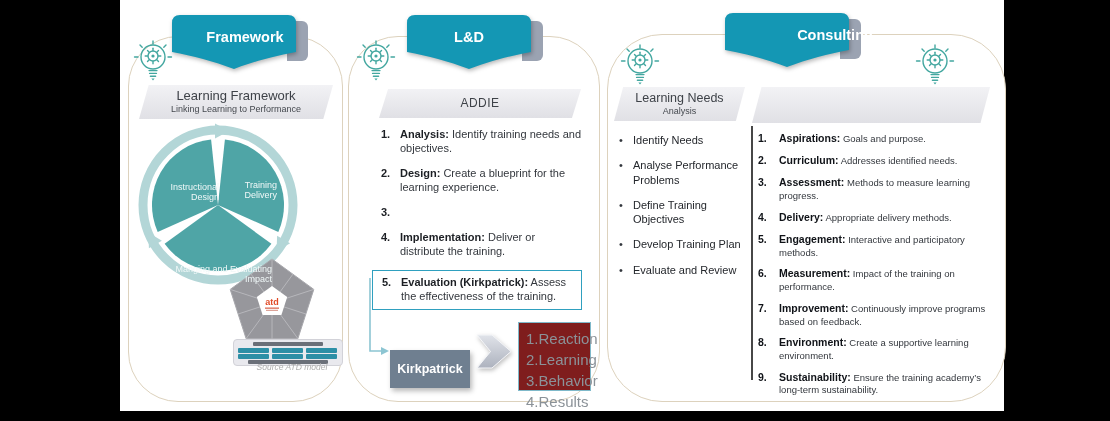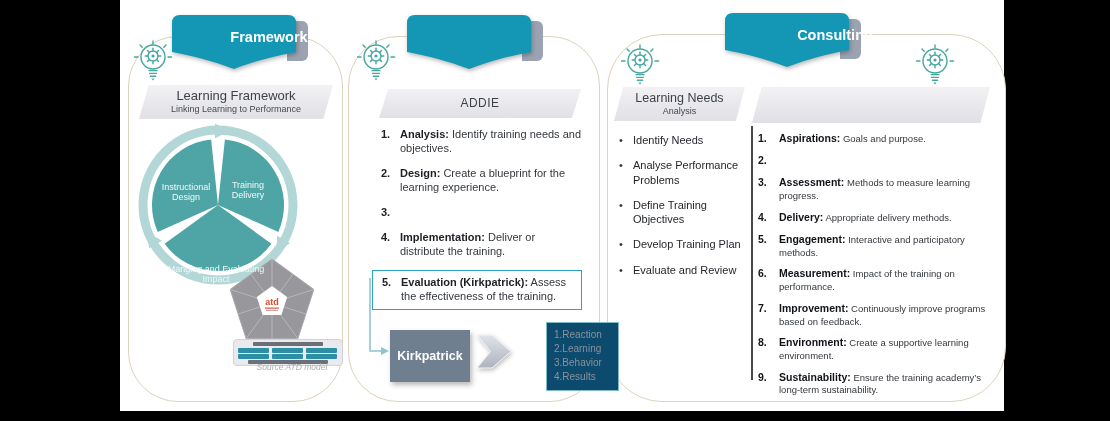--- a/index.html
+++ b/index.html
@@ -10,68 +10,69 @@
   .banner-svg{position:absolute;z-index:3;filter:drop-shadow(1px 2px 2px rgba(0,0,0,.28));}
   .banner-fold{position:absolute;z-index:2;background:#9ba3b2;border-radius:0 6px 6px 0;}
   .banner-label{position:absolute;z-index:4;color:#fff;font-weight:bold;font-size:14.5px;
                 text-align:center;line-height:22px;}
   .bulb{position:absolute;z-index:2;}
   .hdr{position:absolute;display:flex;flex-direction:column;align-items:center;justify-content:center;
        background:linear-gradient(180deg,#f2f2f5,#e0e0e5);
        text-align:center;}
   .hdr .t{font-size:13px;color:#3e4248;line-height:1.15;}
   .hdr .s{font-size:9px;color:#45494f;line-height:1.2;}
-  .pie-label{position:absolute;color:#f0f8f8;font-size:9px;line-height:1.15;text-align:center;z-index:2;}
+  .pie-label{position:absolute;color:#f0f8f8;font-size:9px;line-height:1.15;text-align:right;z-index:2;}
   .mini-bar{position:absolute;background:#e9e9ee;border:1px solid #d2d2d8;border-radius:4px;}
   .mini-bar .strip{position:absolute;background:#6a6f78;border-radius:1px;}
   .mini-bar .chip{position:absolute;background:#2d8fa6;border-radius:1px;}
   .source-note{position:absolute;font-style:italic;font-size:8.5px;color:#aeaeae;text-align:center;}
   .addie{position:absolute;display:flex;flex-direction:column;}
   .addie-item{display:flex;font-size:11px;line-height:1.27;color:#33373d;padding-left:9px;margin-bottom:11px;}
   .addie-item .n{flex:none;width:19px;font-weight:bold;color:#1c1f24;}
   .addie-item b{color:#1c1f24;}
   .addie-item.boxed{border:1.5px solid #2fa0bf;padding:5px 4px 5px 9px;margin-bottom:0;background:#fff;}
   .needs{position:absolute;display:flex;flex-direction:column;}
   .needs-item{display:flex;font-size:11px;line-height:1.3;color:#24272c;margin-bottom:11px;}
   .needs-item .b{flex:none;width:14px;color:#33373d;}
   .acad{position:absolute;display:flex;flex-direction:column;}
   .acad-item{display:flex;line-height:1.3;margin-bottom:8.5px;}
   .acad-item .n{flex:none;width:21px;font-weight:bold;font-size:10.5px;color:#101318;}
   .acad-item .tx{font-size:9.5px;color:#33373d;}
   .acad-item b{font-size:10.5px;color:#101318;}
   .kirk-box{position:absolute;background:#6f7f90;color:#fff;font-weight:bold;font-size:12.5px;
             display:flex;align-items:center;justify-content:center;box-shadow:2px 3px 5px rgba(0,0,0,.28);}
-  .levels-box{position:absolute;background:#0c4a6e;border:1.5px solid #7fb9ca;
-              padding:5px 2px 4px 7px;font-size:10px;color:#8b9298;line-height:1.4;margin-left:28px;}
+  .levels-box{position:absolute;background:#7f1d1d;border:1.5px solid #7fb9ca;
+              padding:5px 2px 4px 7px;font-size:15px;color:#8b9298;line-height:1.4;}
   .divider{position:absolute;background:#474747;}
   .conn{position:absolute;z-index:2;}
 </style>
 </head>
 <body>
 
 <div id="screen">
   <div class="slide">
 
     <div class="card" style="left:8px;top:36px;width:213px;height:364px;"></div>
 
     <div class="card" style="left:228px;top:36px;width:250px;height:364px;"></div>
 
     <div class="card" style="left:487px;top:34px;width:397px;height:366px;border-radius:55px;"></div>
   </div>
 
   <div class="banner-fold" style="left:287px;top:21px;width:21px;height:40px;"></div>
   <svg class="banner-svg" style="left:171px;top:14px;" width="126" height="58" viewBox="0 0 126 58">
     <path d="M9,1 H117 Q125,1 125,9 V38 C104,42 84,47 63,55 C42,47 22,42 1,38 V9 Q1,1 9,1 Z" fill="#1497b4"></path>
   </svg>
-  <div class="banner-label" style="left:171px;top:26px;width:148px;padding-left:24px;">Framework</div>
+  <div class="banner-label" style="left:171px;top:26px;width:148px;">Framework</div>
 
   <div class="banner-fold" style="left:522px;top:21px;width:21px;height:40px;"></div>
   <svg class="banner-svg" style="left:406px;top:14px;" width="126" height="58" viewBox="0 0 126 58">
     <path d="M9,1 H117 Q125,1 125,9 V38 C104,42 84,47 63,55 C42,47 22,42 1,38 V9 Q1,1 9,1 Z" fill="#1497b4"></path>
   </svg>
+  <div class="banner-label" style="left:406px;top:26px;width:126px;">L&amp;D</div>
 
   <div class="banner-fold" style="left:840px;top:19px;width:21px;height:40px;"></div>
   <svg class="banner-svg" style="left:724px;top:12px;" width="126" height="58" viewBox="0 0 126 58">
     <path d="M9,1 H117 Q125,1 125,9 V38 C104,42 84,47 63,55 C42,47 22,42 1,38 V9 Q1,1 9,1 Z" fill="#1497b4"></path>
   </svg>
   <div class="banner-label" style="left:724px;top:24px;width:126px;padding-left:48px;">Consulting</div>
 
   <svg class="bulb" style="left:133px;top:40px;" width="40" height="48" viewBox="0 0 40 48">
     <g stroke="#43a7a0" stroke-width="1.4" fill="none" stroke-linecap="round">
       <circle cx="20" cy="17" r="12"></circle>
@@ -252,21 +253,21 @@
       <span class="n">5.</span>
       <span class="tx"><b>Evaluation (Kirkpatrick):</b> <span>Assess the effectiveness of the training.</span></span>
     </div>
   </div>
 
   <svg class="conn" style="left:365px;top:276px;" width="28" height="84" viewBox="0 0 28 84">
     <path d="M5,2 L5,75 L16,75" fill="none" stroke="#8cc5d2" stroke-width="1.6"></path>
     <polygon points="16,71 16,79 24,75" fill="#8cc5d2"></polygon>
   </svg>
 
-  <div class="kirk-box" style="left:390px;top:330px;width:80px;height:52px;">Kirkpatrick</div>
+  <div class="kirk-box" style="left:390px;top:350px;width:80px;height:38px;">Kirkpatrick</div>
   <svg style="position:absolute;left:476px;top:331px;filter:drop-shadow(1px 2px 2px rgba(0,0,0,.25));" width="38" height="41" viewBox="0 0 38 41">
     <defs>
       <linearGradient id="chevg" x1="0" y1="0" x2="0" y2="1">
         <stop offset="0" stop-color="#e0e3e9"></stop>
           <stop offset="1" stop-color="#adb2be"></stop>
       </linearGradient>
     </defs>
     <polygon points="1,4 16,4 35,20.5 16,37 1,37 14.5,20.5" fill="url(#chevg)" stroke="#f4f5f8" stroke-width="1"></polygon>
   </svg>
   <div class="levels-box" style="left:518px;top:322px;width:62px;height:58px;">
@@ -301,20 +302,21 @@
 
   <div class="divider" style="left:751px;top:126px;width:2px;height:254px;"></div>
 
   <div class="acad" style="left:758px;top:132px;width:240px;">
     <div class="acad-item">
       <span class="n">1.</span>
       <span class="tx"><b>Aspirations:</b> <span>Goals and purpose.</span></span>
     </div>
     <div class="acad-item">
       <span class="n">2.</span>
+      <span class="tx"><b>Curriculum:</b> <span>Addresses identified needs.</span></span>
     </div>
     <div class="acad-item">
       <span class="n">3.</span>
       <span class="tx"><b>Assessment:</b> <span>Methods to measure learning progress.</span></span>
     </div>
     <div class="acad-item">
       <span class="n">4.</span>
       <span class="tx"><b>Delivery:</b> <span>Appropriate delivery methods.</span></span>
     </div>
     <div class="acad-item">

